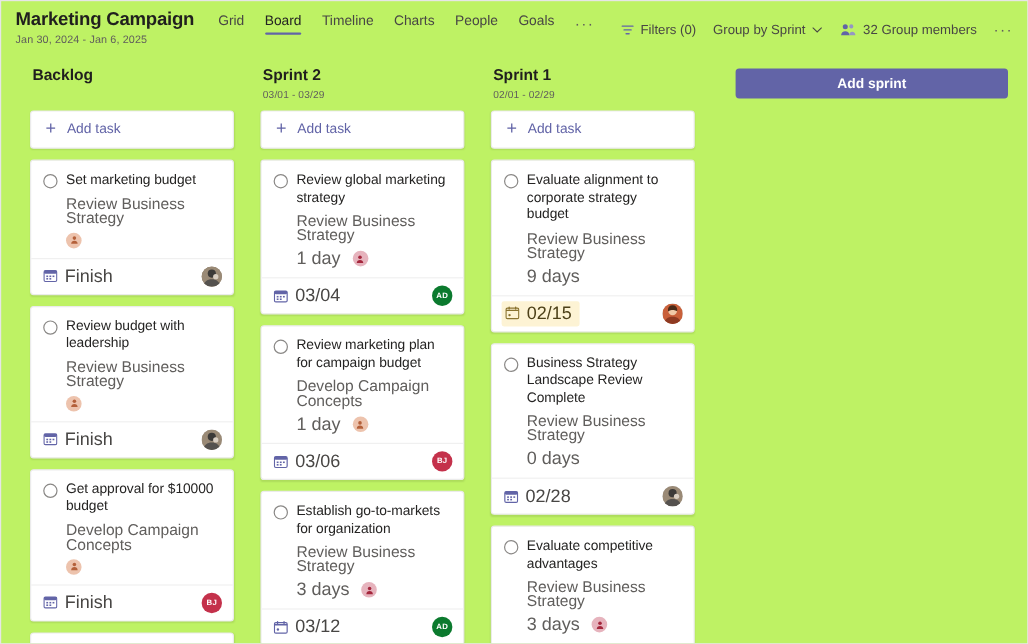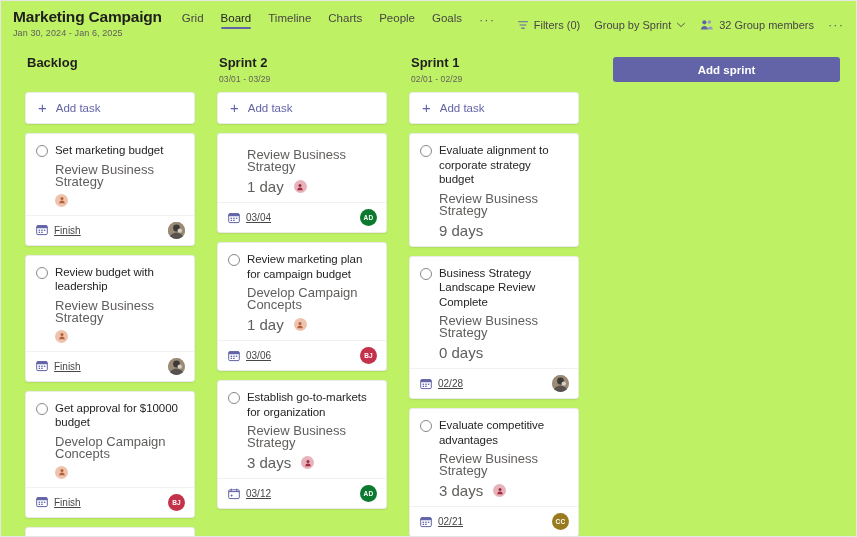--- a/index.html
+++ b/index.html
@@ -119,21 +119,21 @@
     border-top: 1px solid #f0f0f0;
     display: flex; align-items: center; justify-content: space-between;
     padding: 6px 9px 6px 10px;
     min-height: 30px;
   }
   .foot-left { display: flex; align-items: center; gap: 6px; }
   .foot-left.hl {
     background: #fdf3d4; border-radius: 2px; padding: 2px 6px 2px 3px;
     margin: -2px 0 -2px -2px;
   }
-  .foot-lbl { font-size: 10px; color: #484644; text-decoration: underline; }
+  .foot-lbl { font-size: 15px; color: #484644; }
   .foot-lbl.hlt { color: #4d4119; }
 
   .avatar {
     width: 17px; height: 17px; border-radius: 50%;
     display: inline-flex; align-items: center; justify-content: center;
     font-size: 6.5px; color: #fff; font-weight: bold; letter-spacing: 0.2px;
     overflow: hidden; flex: 0 0 17px;
   }
   .avatar.photo { background: #c8c6c4; position: relative; }
   .avatar.photo svg { display: block; }
@@ -357,20 +357,24 @@
       </div>
       <div class="card">
         <div class="addtask">
           <span class="plus">+</span>
           <span class="lbl">Add task</span>
         </div>
       </div>
 
       <div class="card">
         <div class="card-body">
+          <div class="task-row">
+            <div class="task-check"></div>
+            <div class="task-title">Review global marketing strategy</div>
+          </div>
           <div class="task-bucket">Review Business Strategy</div>
           <div class="task-meta">
             <span class="task-dur">1 day</span>
             <span class="prio-dot" style="background:#e6b3bd">
               <svg width="8" height="8" viewBox="0 0 8 8">
                   <circle cx="4" cy="2.4" r="1.5" fill="#a4263c"></circle>
                   <path d="M1.3 7.2c0-1.6 1.2-2.6 2.7-2.6s2.7 1 2.7 2.6z" fill="#a4263c"></path>
                 </svg>
             </span>
           </div>
@@ -479,20 +483,41 @@
       <div class="card">
         <div class="card-body">
           <div class="task-row">
             <div class="task-check"></div>
             <div class="task-title">Evaluate alignment to corporate strategy budget</div>
           </div>
           <div class="task-bucket">Review Business Strategy</div>
           <div class="task-meta">
             <span class="task-dur">9 days</span>
           </div>
+        </div>
+        <div class="card-foot">
+          <div class="foot-left hl">
+            <span class="ico">
+              <svg width="12" height="12" viewBox="0 0 12 12">
+                  <rect x="0.7" y="1.8" width="10.6" height="8.8" rx="1.2" fill="none" stroke="#8a7330" stroke-width="1"></rect>
+                  <path d="M0.7 3.6h10.6" stroke="#8a7330" stroke-width="1.1"></path>
+                  <path d="M3.3 1v1.6M8.7 1v1.6" stroke="#8a7330" stroke-width="1.1" stroke-linecap="round"></path>
+                  <circle cx="3.6" cy="7.6" r="1" fill="#8a7330"></circle>
+                </svg>
+            </span>
+            <span class="foot-lbl hlt">02/15</span>
+          </div>
+          <span class="avatar photo">
+            <svg width="17" height="17" viewBox="0 0 17 17">
+                <rect width="17" height="17" fill="#c9603a"></rect>
+                <circle cx="8.5" cy="6.2" r="3.6" fill="#f0c9a8"></circle>
+                <path d="M1.4 17c0-3.8 3.2-6 7.1-6s7.1 2.2 7.1 6z" fill="#8e3a22"></path>
+                <path d="M4.6 5.4c0-2.4 1.7-4 3.9-4s3.9 1.6 3.9 4c0 .7-.4 1-1 .6-1.4-1-4.6-1-5.8.2-.6.6-1 .1-1-.8z" fill="#4a2a18"></path>
+              </svg>
+          </span>
         </div>
       </div>
 
       <div class="card">
         <div class="card-body">
           <div class="task-row">
             <div class="task-check"></div>
             <div class="task-title">Business Strategy Landscape Review Complete</div>
           </div>
           <div class="task-bucket">Review Business Strategy</div>

